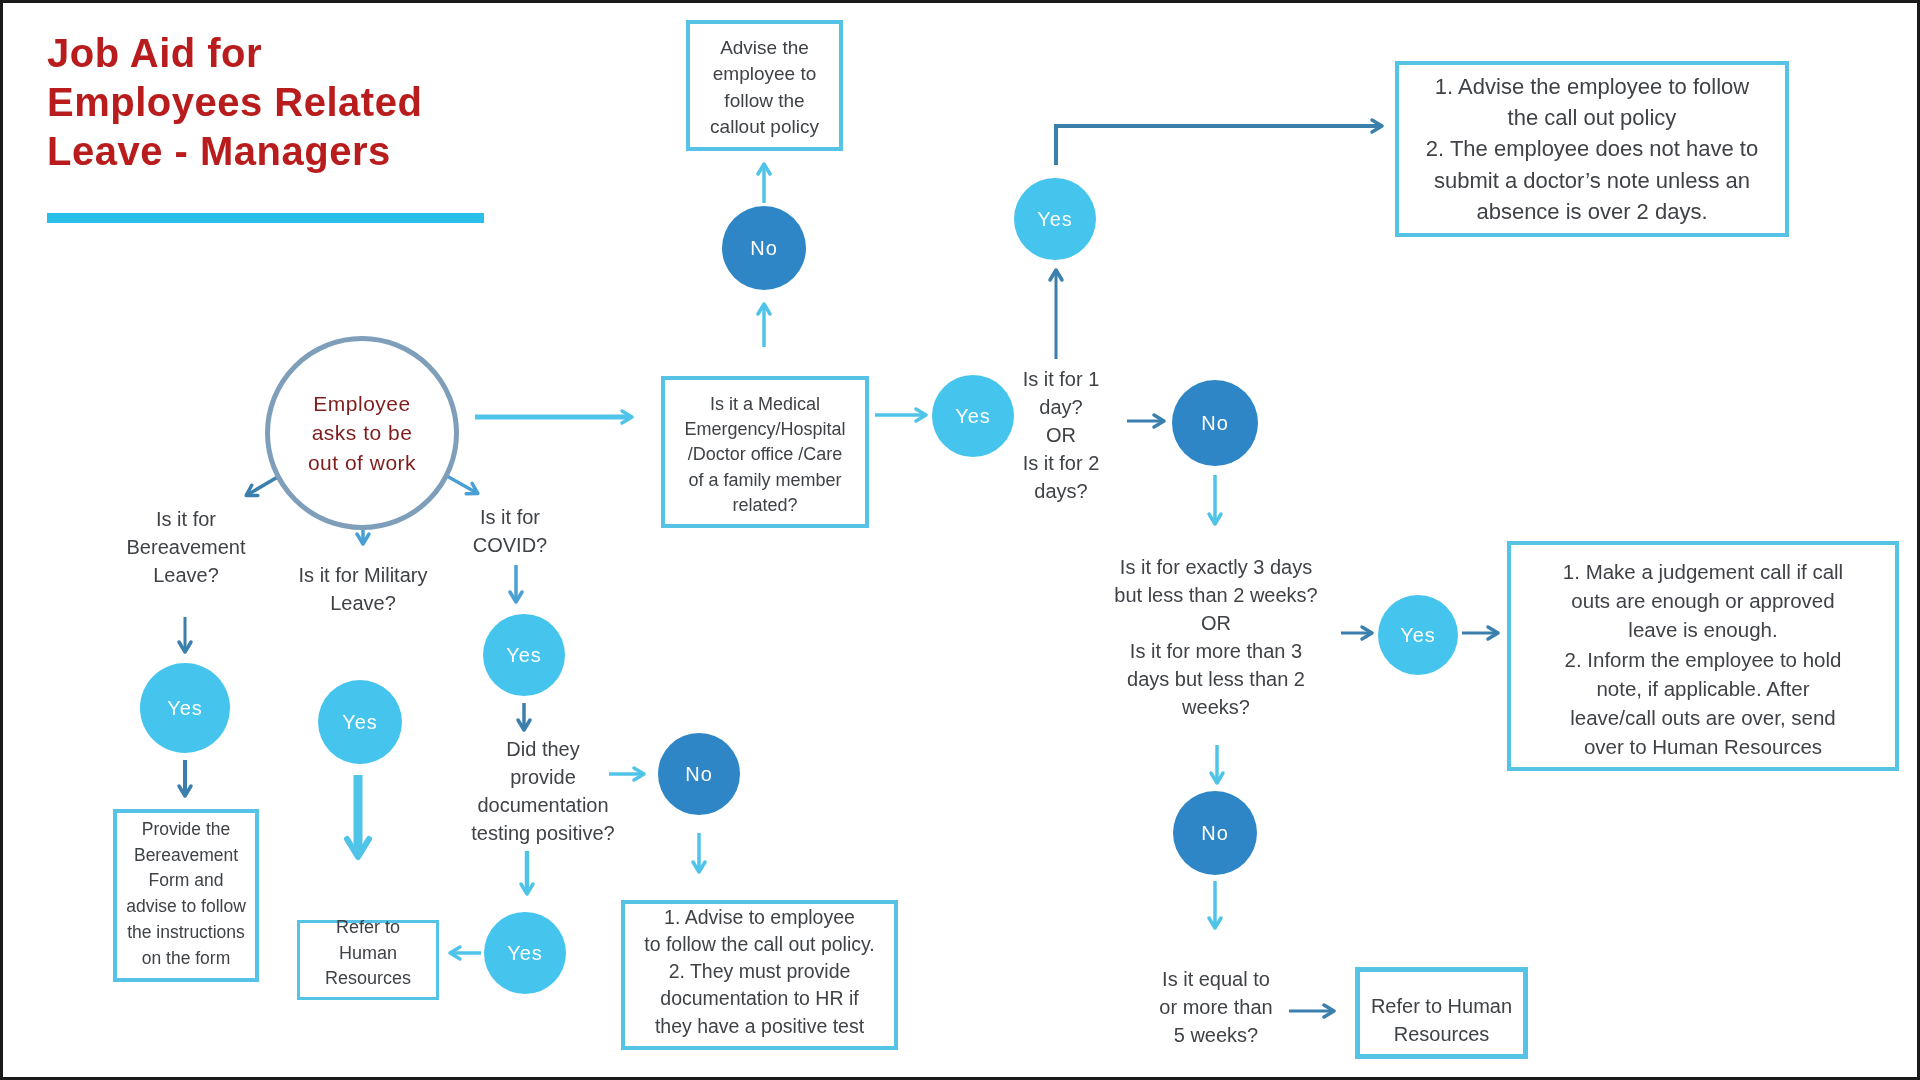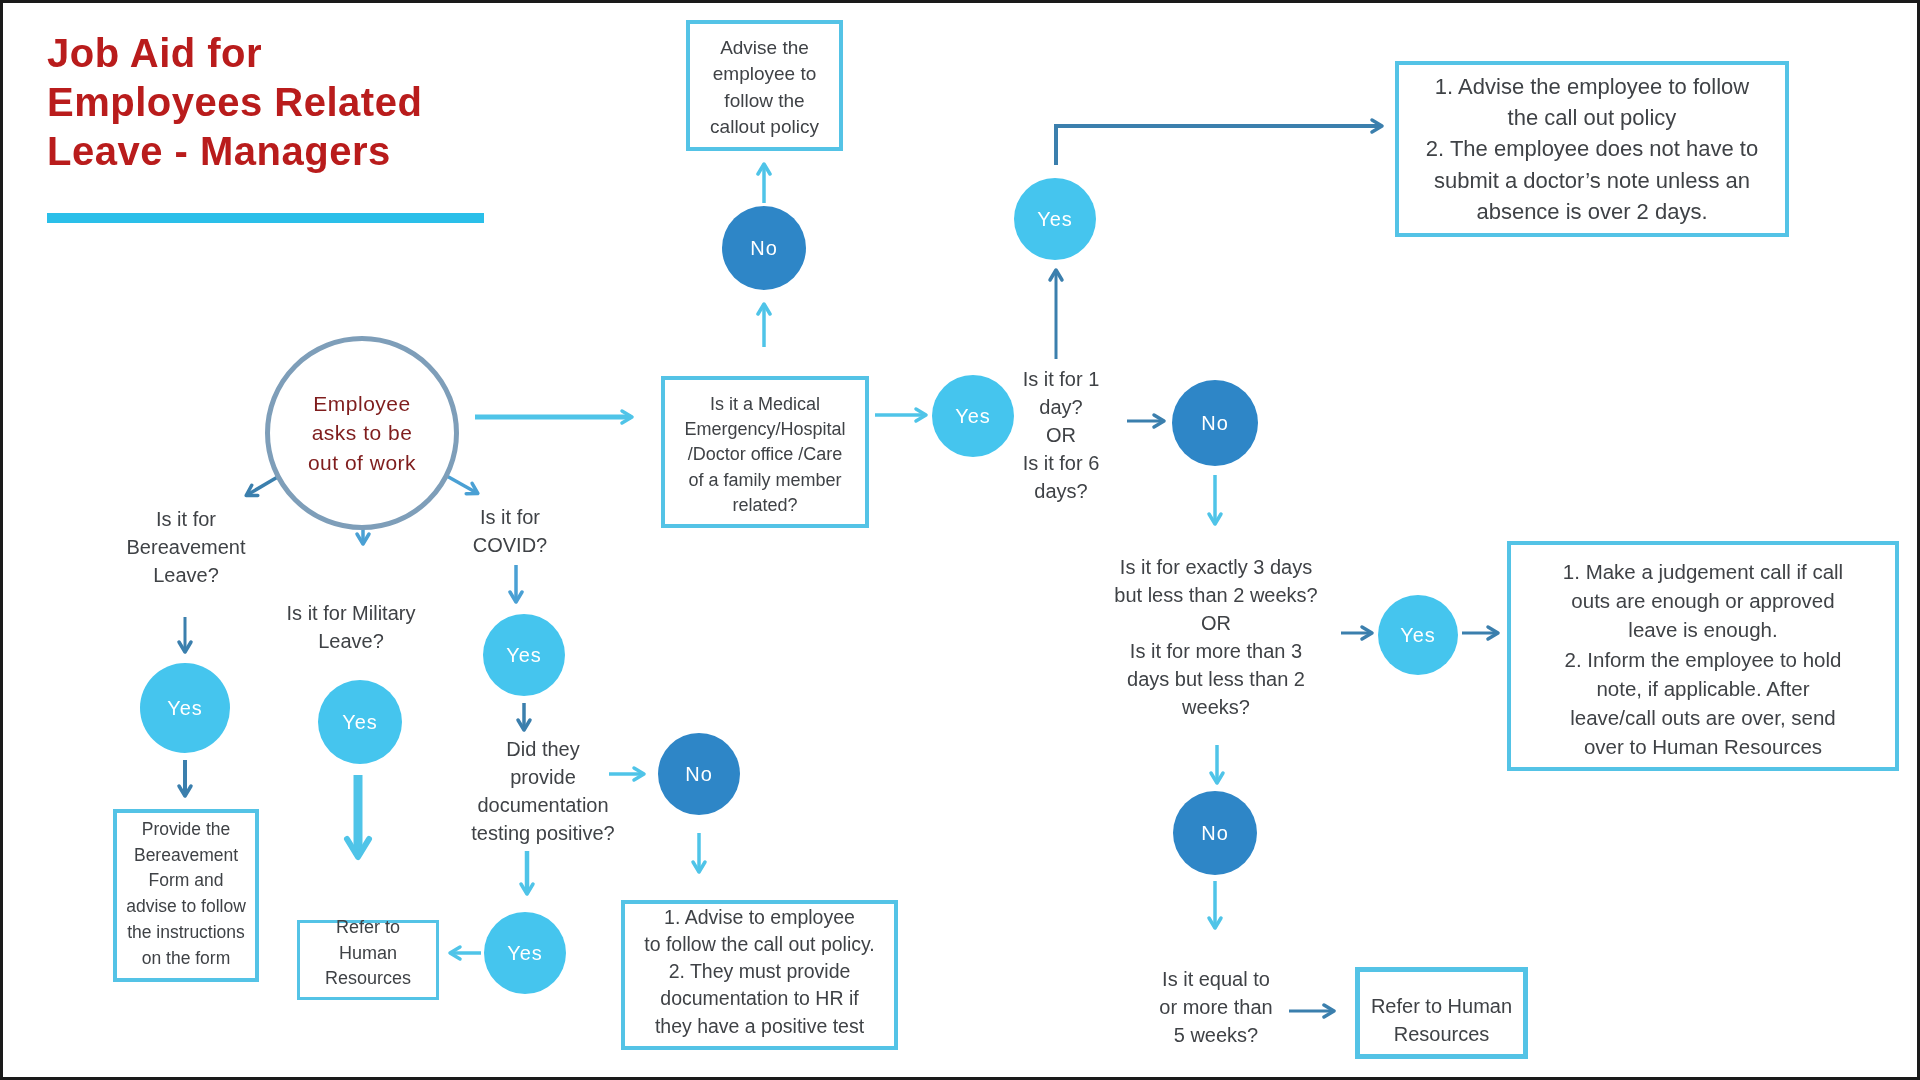--- a/index.html
+++ b/index.html
@@ -103,21 +103,21 @@
 callout policy</span>
   </div>
 
   <div class="abs circle no" style="left:719px;top:203px;width:84px;height:84px;">No</div>
 
   <div class="abs circle yes" style="left:929px;top:372px;width:82px;height:82px;">Yes</div>
 
   <div class="abs txt" style="left:998px;top:362px;width:120px;font-size:20px;">Is it for 1
 day?
 OR
-Is it for 6
+Is it for 2
 days?</div>
 
   <div class="abs circle yes" style="left:1011px;top:175px;width:82px;height:82px;">Yes</div>
 
   <div class="abs qbox" style="left:1392px;top:58px;width:394px;height:176px;">
     <span class="txt" style="font-size:22px;line-height:1.42;">1.  Advise the employee to follow
 the call out policy
 2. The employee does not have to
 submit a doctor’s note unless an
 absence is over 2 days.</span>
@@ -161,21 +161,21 @@
   <div class="abs circle yes" style="left:137px;top:660px;width:90px;height:90px;">Yes</div>
   <div class="abs qbox" style="left:110px;top:806px;width:146px;height:173px;">
     <span class="txt" style="font-size:17.5px;line-height:1.48;">Provide the
 Bereavement
 Form and
 advise to follow
 the instructions
 on the form</span>
   </div>
 
-  <div class="abs txt" style="left:256px;top:558px;width:184px;font-size:20px;margin-top:38px;">Is it for Military
+  <div class="abs txt" style="left:268px;top:558px;width:184px;font-size:20px;">Is it for Military
 Leave?</div>
   <div class="abs circle yes" style="left:315px;top:677px;width:84px;height:84px;">Yes</div>
   <div class="abs qbox" style="left:294px;top:917px;width:142px;height:80px;border-width:3px;">
     <span class="txt" style="font-size:18px;">Refer to Human
 Resources</span>
   </div>
 
   <div class="abs txt" style="left:448px;top:500px;width:118px;font-size:20px;">Is it for
 COVID?</div>
   <div class="abs circle yes" style="left:480px;top:611px;width:82px;height:82px;">Yes</div>

